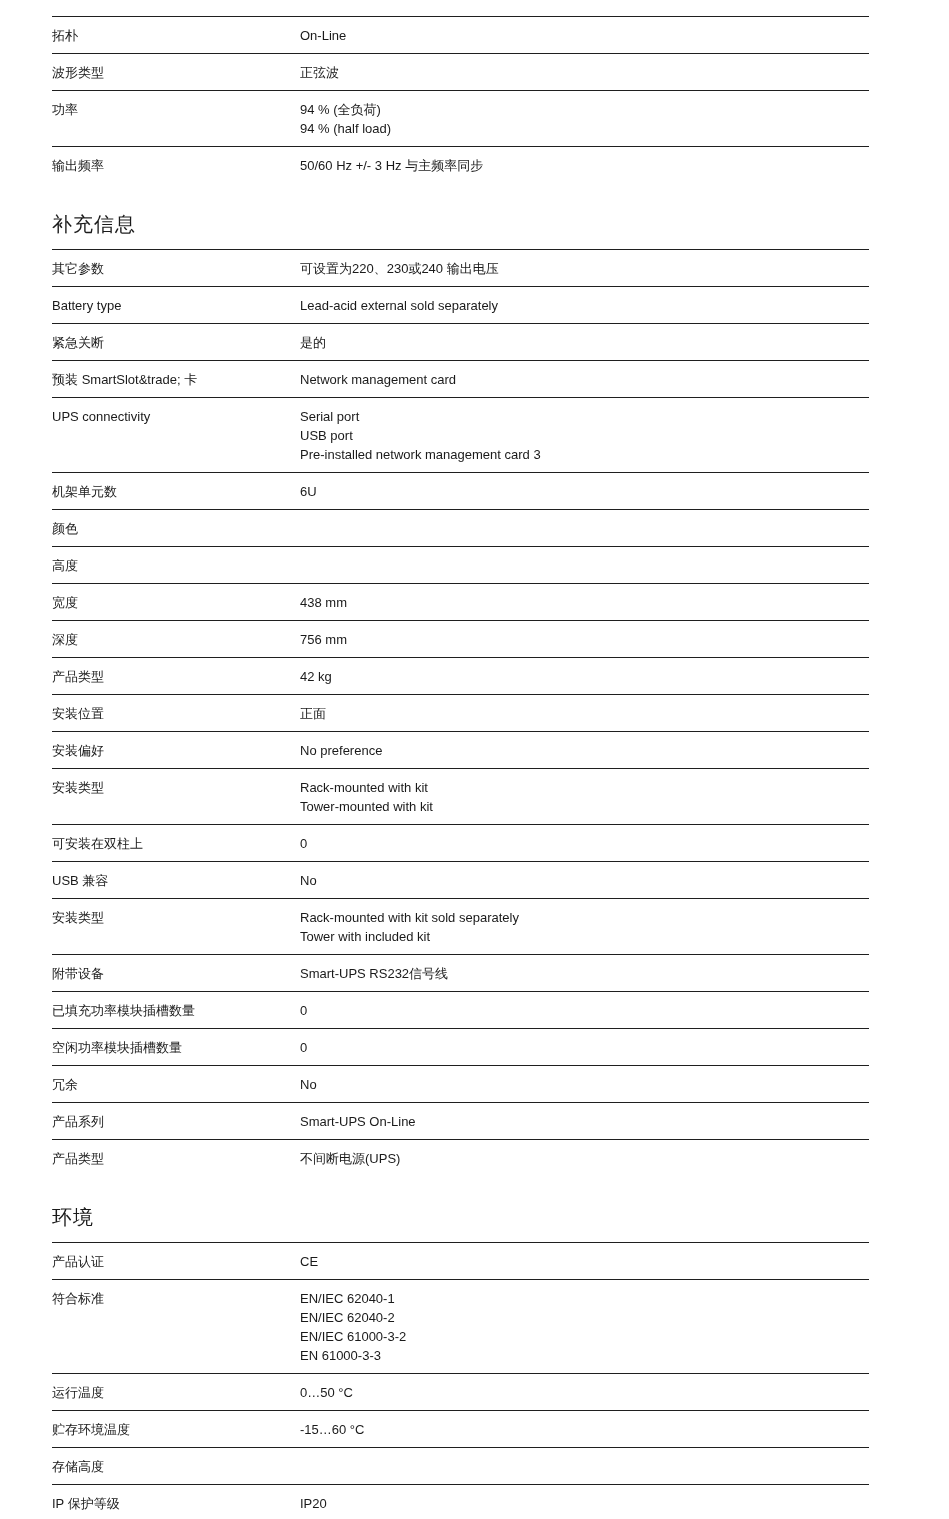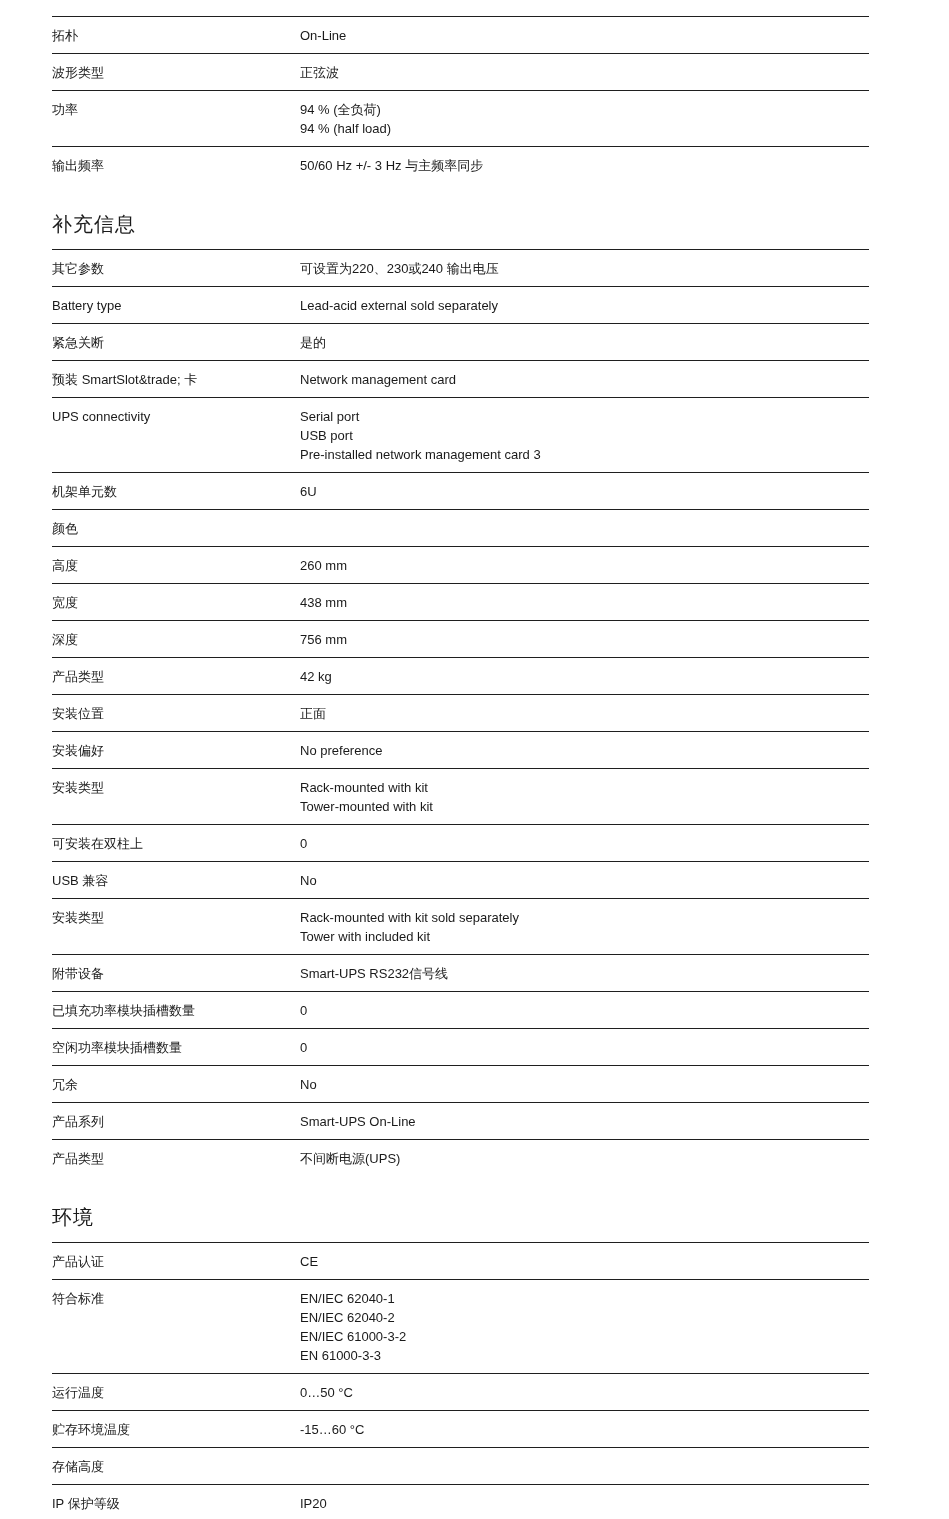--- a/index.html
+++ b/index.html
@@ -125,23 +125,20 @@
           <div class="spec-label"><span>机架单元数</span></div>
           <div class="spec-value">
             <div class="value-line">6U</div>
           </div>
         </div>
         <div class="spec-row">
           <div class="spec-label"><span>颜色</span></div>
         </div>
         <div class="spec-row">
           <div class="spec-label"><span>高度</span></div>
-          <div class="spec-value">
-            <div class="value-line">260 mm</div>
-          </div>
         </div>
         <div class="spec-row">
           <div class="spec-label"><span>宽度</span></div>
           <div class="spec-value">
             <div class="value-line">438 mm</div>
           </div>
         </div>
         <div class="spec-row">
           <div class="spec-label"><span>深度</span></div>
           <div class="spec-value">

